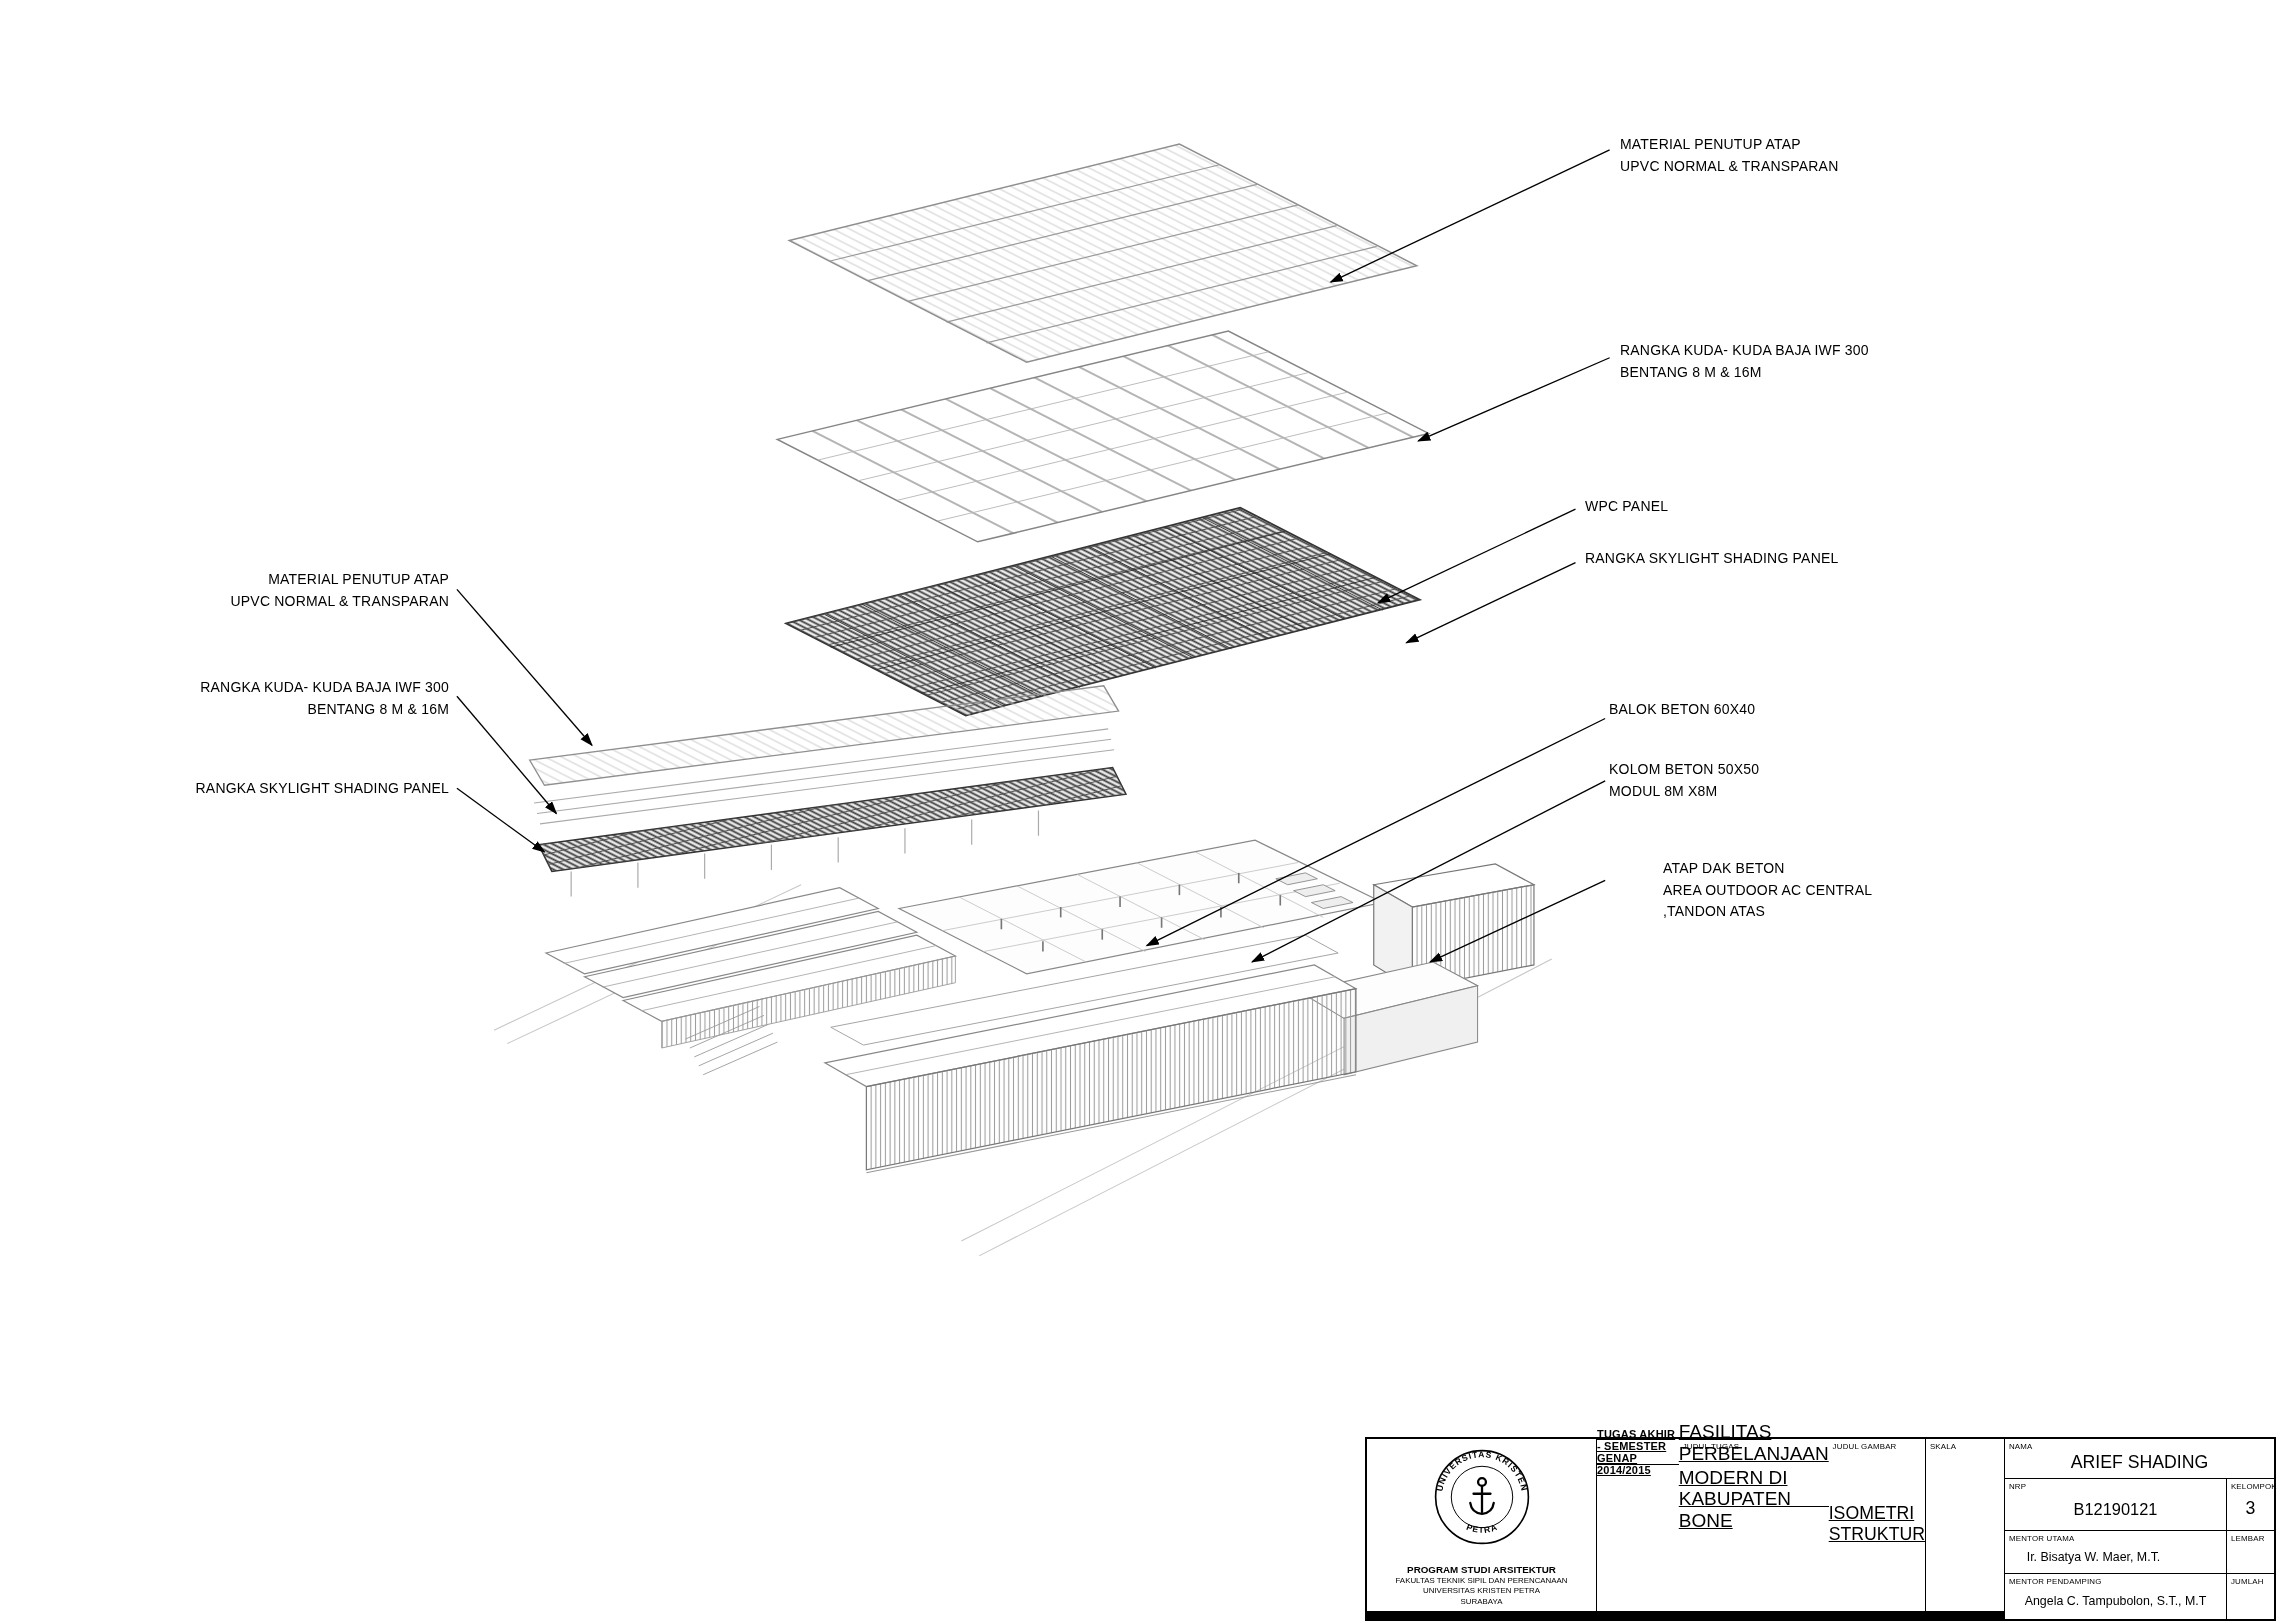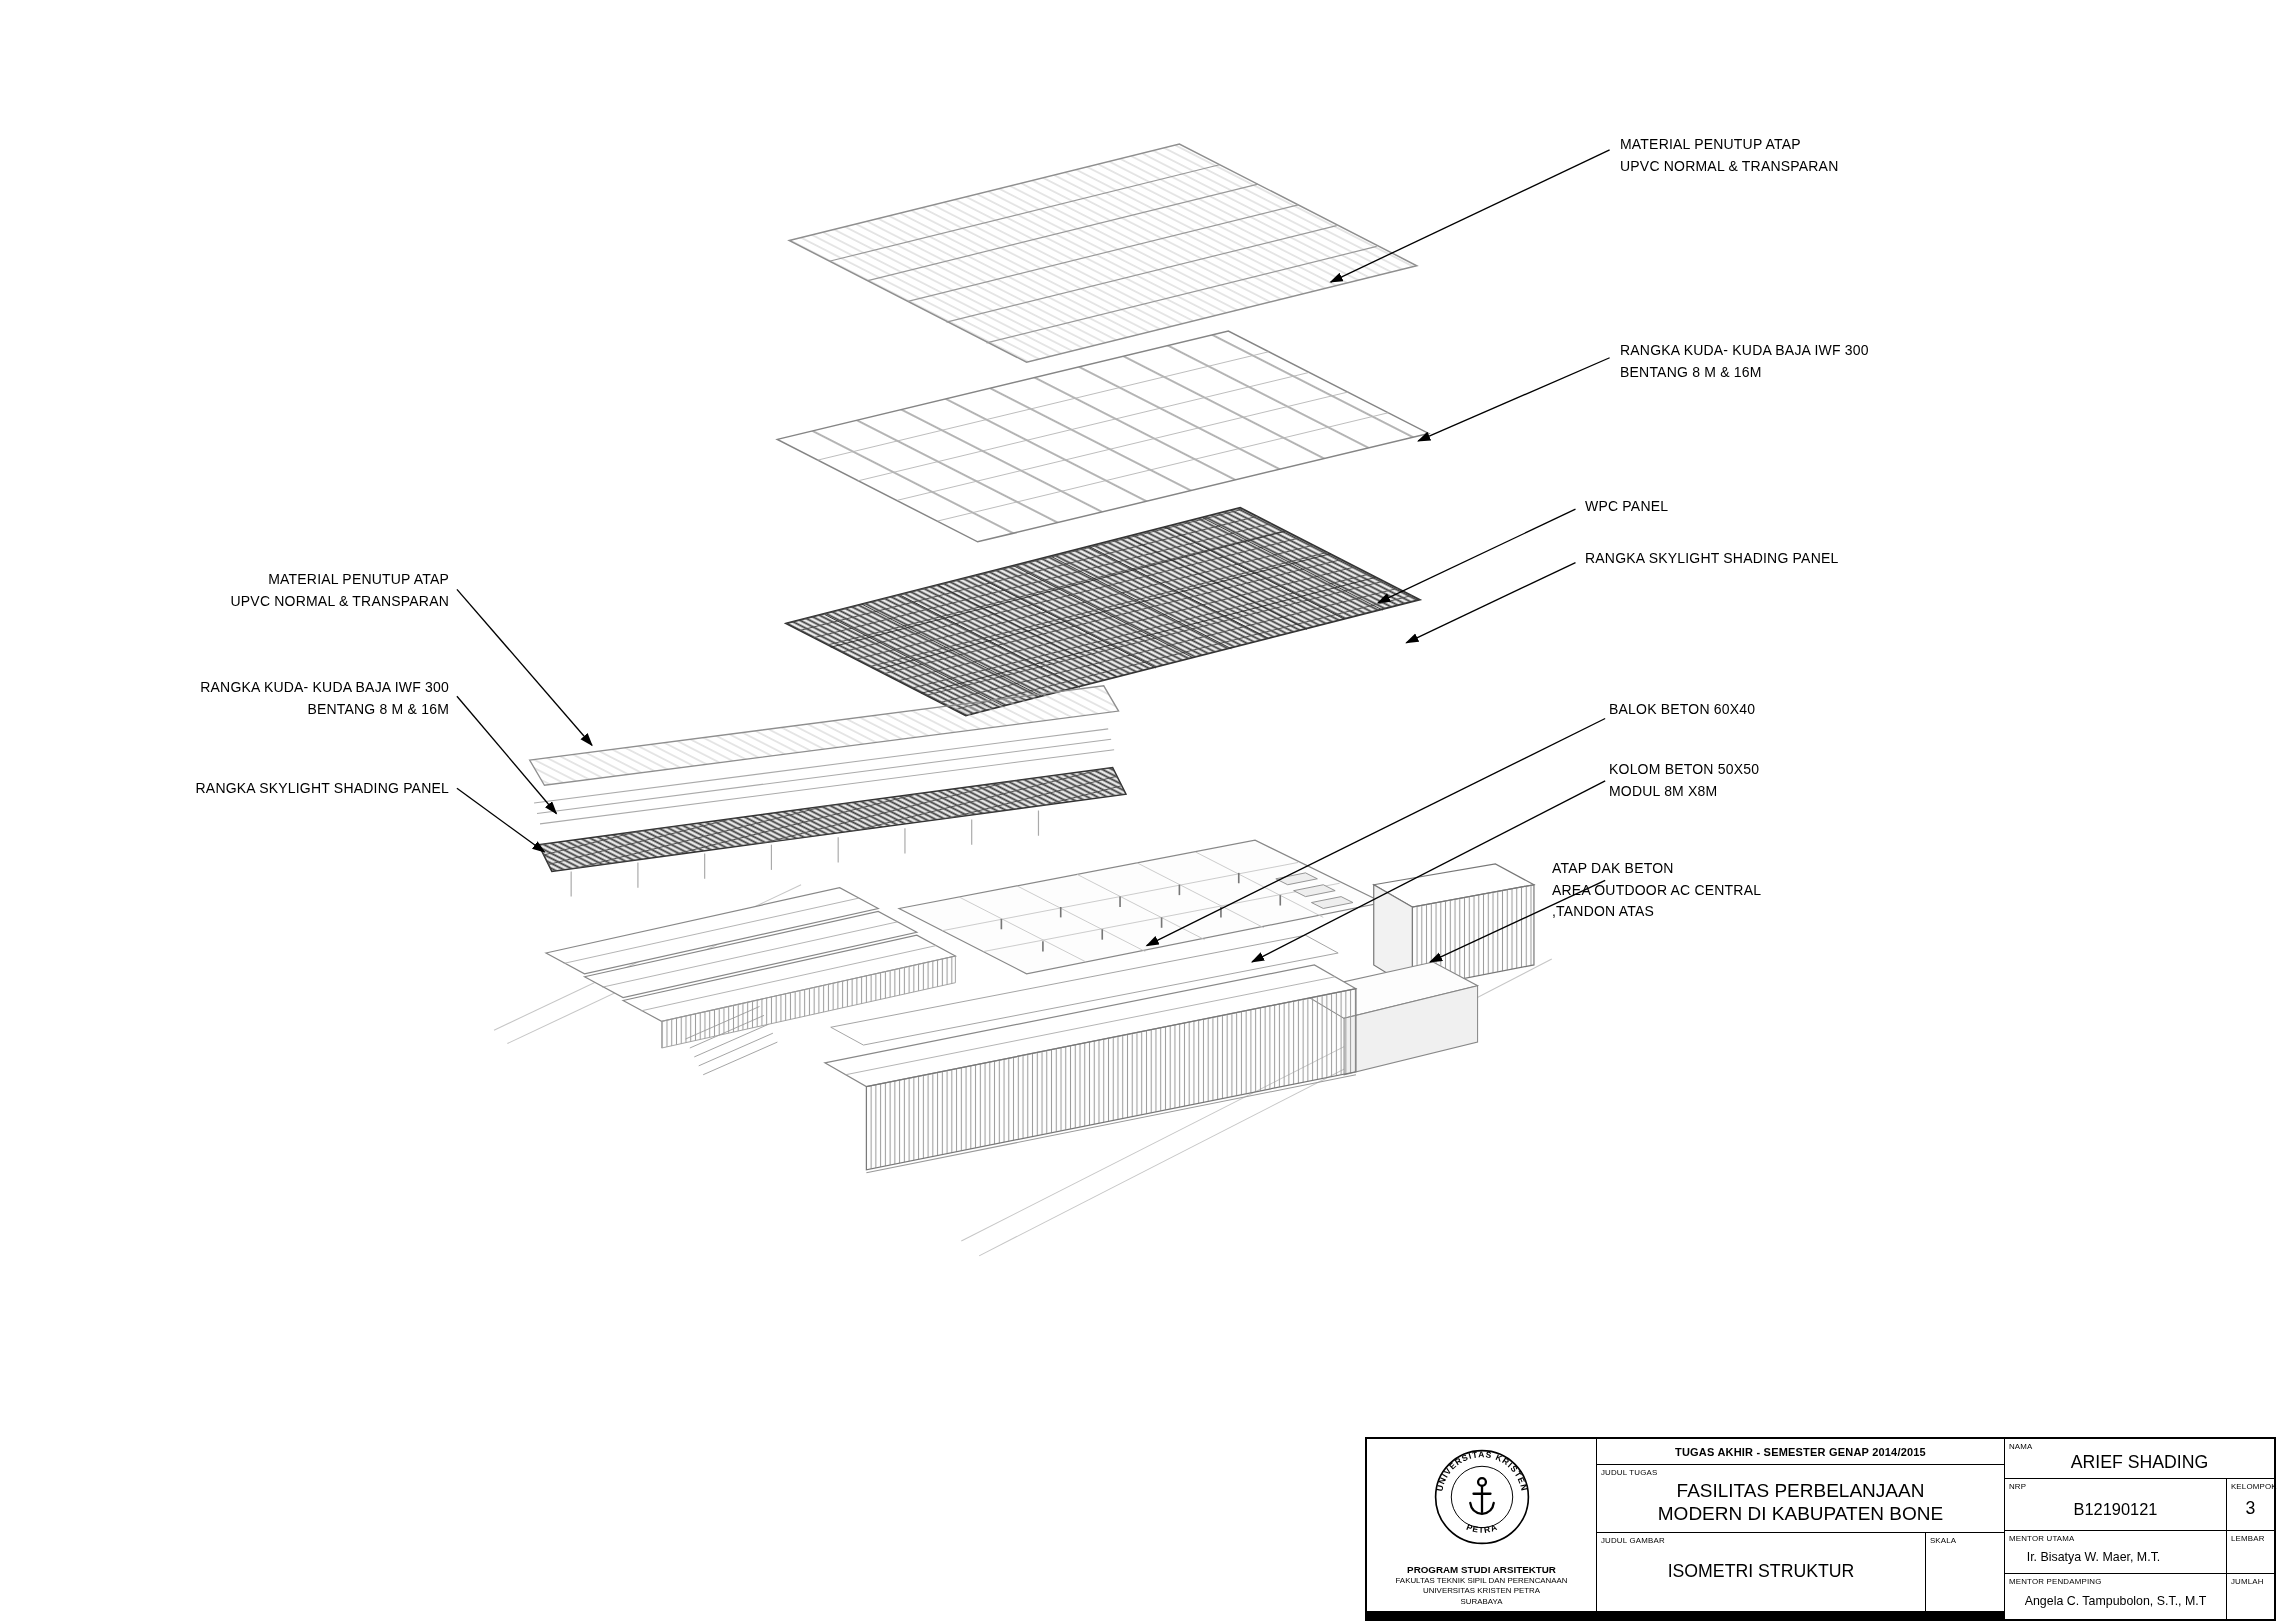--- a/index.html
+++ b/index.html
@@ -9,21 +9,21 @@
 
   
   .ann{position:absolute;font-size:14px;line-height:21.6px;white-space:nowrap;letter-spacing:0.2px;}
   .ann-right{text-align:left;}
   .ann-left{text-align:right;}
 
   
   .tb{position:absolute;left:1365px;top:1437px;width:911px;height:184px;border:2px solid #000;box-sizing:border-box;display:flex;background:#fff;}
   .tb *{box-sizing:border-box;}
   .tb-col-logo{width:230px;border-right:1.3px solid #000;display:flex;flex-direction:column;align-items:center;justify-content:space-between;padding:9.2px 5.2px 11.8px;}
-  .tb-col-mid{width:408px;border-right:1.3px solid #000;display:flex;flex-direction:column;}
+  .tb-col-mid{width:408px;border-right:1.3px solid #000;display:flex;flex-direction:row;text-decoration:underline;}
   .tb-col-right{flex:1;display:flex;flex-direction:column;}
   .tb-header{height:26px;border-bottom:1.3px solid #000;display:flex;align-items:center;justify-content:center;font-size:11px;font-weight:bold;letter-spacing:0.2px;}
   .tb-judul{height:68px;border-bottom:1.3px solid #000;position:relative;display:flex;flex-direction:column;align-items:center;justify-content:center;gap:2px;padding-top:7.9px;}
   .tb-big{font-size:19px;line-height:21.6px;}
   .tb-gambar-row{flex:1;display:flex;}
   .tb-gambar{flex:1;position:relative;display:flex;align-items:center;justify-content:center;padding-bottom:9.2px;font-size:17.7px;}
   .tb-skala{width:79px;border-left:1.3px solid #000;position:relative;}
   .tb-label{position:absolute;top:2.6px;left:3.9px;font-size:7.9px;letter-spacing:0.2px;white-space:nowrap;}
   .row-nama{height:40px;border-bottom:1.3px solid #000;position:relative;display:flex;align-items:center;justify-content:center;padding-top:7.9px;}
   .row-nrp{height:52px;border-bottom:1.3px solid #000;display:flex;}
@@ -241,21 +241,21 @@
   <div class="ann ann-right" style="left:1585px;top:548px;">
     <div>RANGKA SKYLIGHT SHADING PANEL</div>
   </div>
   <div class="ann ann-right" style="left:1609px;top:699px;">
     <div>BALOK BETON 60X40</div>
   </div>
   <div class="ann ann-right" style="left:1609px;top:759px;">
     <div>KOLOM BETON 50X50</div>
     <div>MODUL 8M X8M</div>
   </div>
-  <div class="ann ann-right" style="left:1552px;top:858px;">
+  <div class="ann ann-right" style="left:1663px;top:858px;">
     <div>ATAP DAK BETON</div>
     <div>AREA OUTDOOR AC CENTRAL</div>
     <div>,TANDON ATAS</div>
   </div>
 
   <div class="ann ann-left" style="right:1846px;top:569px;">
     <div>MATERIAL PENUTUP ATAP</div>
     <div>UPVC NORMAL &amp; TRANSPARAN</div>
   </div>
   <div class="ann ann-left" style="right:1846px;top:677px;">

